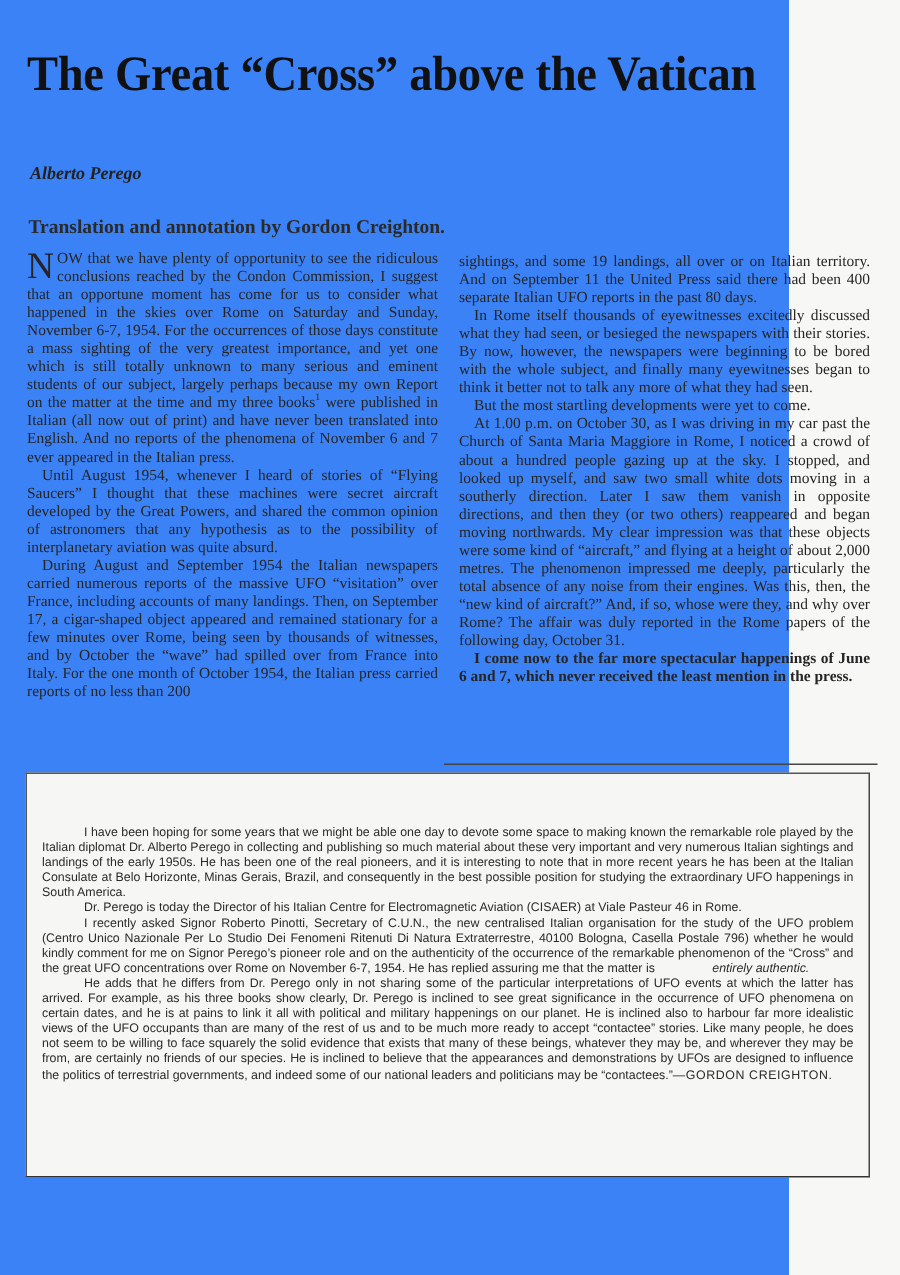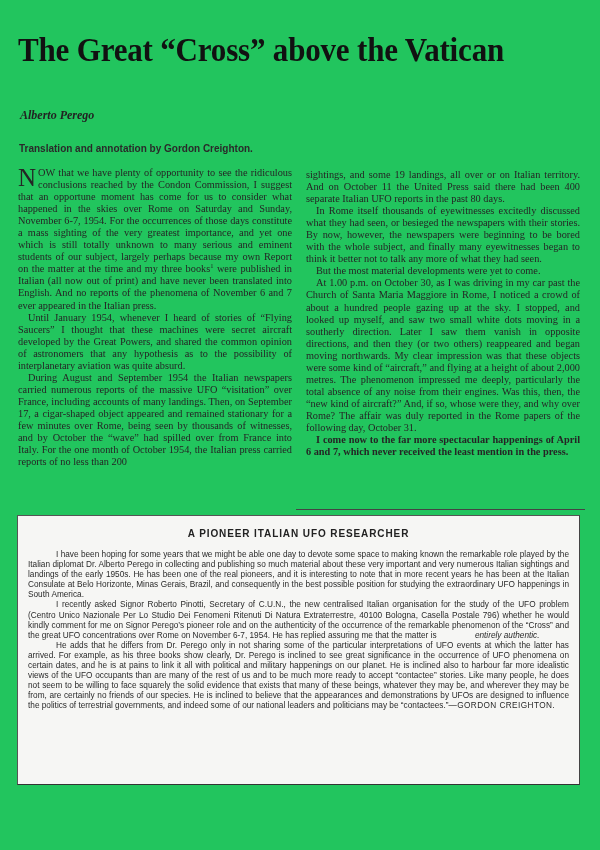--- a/index.html
+++ b/index.html
@@ -1,36 +1,36 @@
 <!DOCTYPE html>
 <html><head>
   <meta charset="utf-8">
   <style>
     html, body { margin: 0; padding: 0; }
     body {
       width: 600px; height: 850px; background: #f7f7f5; overflow: hidden;
       position: relative; color: #1c1c1c;
       font-family: "Liberation Serif", "DejaVu Serif", serif;
     }
-    .page { position: absolute; left: 0; top: 0; width: 600px; height: 850px; background: #22c55e; }
+    .page { position: absolute; left: 0; top: 0; width: 526px; height: 850px; background: #3b82f6; }
     .title {
       position: absolute; left: 18px; top: 32px; margin: 0;
       font-family: "Liberation Serif", serif; font-weight: bold;
       font-size: 33px; letter-spacing: -0.2px; color: #111; white-space: nowrap;
       transform: scaleX(0.94); transform-origin: left top;
     }
     .author {
       position: absolute; left: 20px; top: 108px; margin: 0;
       font-family: "Liberation Serif", serif; font-style: italic; font-weight: bold;
       font-size: 12px; color: #222;
     }
     .credit {
       position: absolute; left: 19px; top: 143px; margin: 0;
-      font-family: Liberation Sans, sans-serif; font-weight: bold;
-      font-size: 10px; color: #2a2a2a; white-space: nowrap; text-align: center;
+      font-family: Liberation Serif, serif; font-weight: bold;
+      font-size: 13px; color: #2a2a2a; white-space: nowrap; text-align: center;
     }
     .col {
       position: absolute; top: 167px; width: 274px;
       font-family: "Liberation Serif", serif; font-size: 10.3px; line-height: 12.05px;
       text-align: justify; color: #252525;
       hyphens: manual;
     }
     .col.left { left: 18px; }
     .col.right { left: 306px; top: 169px; }
     .col p { margin: 0; text-indent: 10px; }
@@ -68,36 +68,36 @@
 <body>
 
 <div class="page">
 
   <h1 class="title">The Great “Cross” above the Vatican</h1>
   <h2 class="author">Alberto Perego</h2>
   <p class="credit">Translation and annotation by Gordon Creighton.</p>
 
   <div class="col left">
     <p class="first"><span class="dropcap">N</span><span>OW that we have plenty of opportunity to see the ridiculous conclusions reached by the Condon Commission, I suggest that an opportune moment has come for us to consider what happened in the skies over Rome on Saturday and Sunday, November 6-7, 1954. For the occurrences of those days constitute a mass sighting of the very greatest importance, and yet one which is still totally unknown to many serious and eminent students of our subject, largely perhaps because my own Report on the matter at the time and my three books</span><sup>1</sup><span> were published in Italian (all now out of print) and have never been translated into English. And no reports of the phenomena of November 6 and 7 ever appeared in the Italian press.</span></p>
-    <p>Until January 1954, whenever I heard of stories of “Flying Saucers” I thought that these machines were secret aircraft developed by the Great Powers, and shared the common opinion of astronomers that any hypothesis as to the possibility of interplanetary aviation was quite absurd.</p>
+    <p>Until August 1954, whenever I heard of stories of “Flying Saucers” I thought that these machines were secret aircraft developed by the Great Powers, and shared the common opinion of astronomers that any hypothesis as to the possibility of interplanetary aviation was quite absurd.</p>
     <p>During August and September 1954 the Italian news­papers carried numerous reports of the massive UFO “visitation” over France, including accounts of many landings. Then, on September 17, a cigar-shaped object appeared and remained stationary for a few minutes over Rome, being seen by thousands of wit­nesses, and by October the “wave” had spilled over from France into Italy. For the one month of October 1954, the Italian press carried reports of no less than 200</p>
   </div>
 
   <div class="col right">
-    <p class="first">sightings, and some 19 landings, all over or on Italian territory. And on October 11 the United Press said there had been 400 separate Italian UFO reports in the past 80 days.</p>
+    <p class="first">sightings, and some 19 landings, all over or on Italian territory. And on September 11 the United Press said there had been 400 separate Italian UFO reports in the past 80 days.</p>
     <p>In Rome itself thousands of eyewitnesses excitedly discussed what they had seen, or besieged the news­papers with their stories. By now, however, the news­papers were beginning to be bored with the whole subject, and finally many eyewitnesses began to think it better not to talk any more of what they had seen.</p>
-    <p>But the most material developments were yet to come.</p>
+    <p>But the most startling developments were yet to come.</p>
     <p>At 1.00 p.m. on October 30, as I was driving in my car past the Church of Santa Maria Maggiore in Rome, I noticed a crowd of about a hundred people gazing up at the sky. I stopped, and looked up myself, and saw two small white dots moving in a southerly direction. Later I saw them vanish in opposite directions, and then they (or two others) reappeared and began moving northwards. My clear impression was that these objects were some kind of “aircraft,” and flying at a height of about 2,000 metres. The phenomenon impressed me deeply, particularly the total absence of any noise from their engines. Was this, then, the “new kind of aircraft?” And, if so, whose were they, and why over Rome? The affair was duly reported in the Rome papers of the following day, October 31.</p>
-    <p class="bold">I come now to the far more spectacular happenings of April 6 and 7, which never received the least mention in the press.</p>
+    <p class="bold">I come now to the far more spectacular happenings of June 6 and 7, which never received the least mention in the press.</p>
   </div>
 
   <div class="rule"></div>
 
   <div class="box">
-    <h3 class="box-title">A PIONEER ITALIAN UFO RESEARCHER</h3>
     <div class="box-body">
       <p>I have been hoping for some years that we might be able one day to devote some space to making known the remarkable role played by the Italian diplomat Dr. Alberto Perego in collecting and publishing so much material about these very important and very numerous Italian sightings and landings of the early 1950s. He has been one of the real pioneers, and it is interesting to note that in more recent years he has been at the Italian Consulate at Belo Horizonte, Minas Gerais, Brazil, and consequently in the best possible position for studying the extraordinary UFO happenings in South America.</p>
+      <p>Dr. Perego is today the Director of his Italian Centre for Electromagnetic Aviation (CISAER) at Viale Pasteur 46 in Rome.</p>
       <p><span>I recently asked Signor Roberto Pinotti, Secretary of C.U.N., the new centralised Italian organisation for the study of the UFO problem (Centro Unico Nazionale Per Lo Studio Dei Fenomeni Ritenuti Di Natura Extraterrestre, 40100 Bologna, Casella Postale 796) whether he would kindly comment for me on Signor Perego’s pioneer role and on the authenticity of the occurrence of the remarkable phenomenon of the “Cross” and the great UFO concentrations over Rome on November 6-7, 1954. He has replied assuring me that the matter is </span><em>entirely authentic.</em></p>
       <p><span>He adds that he differs from Dr. Perego only in not sharing some of the particular interpretations of UFO events at which the latter has arrived. For example, as his three books show clearly, Dr. Perego is inclined to see great significance in the occurrence of UFO phenomena on certain dates, and he is at pains to link it all with political and military happenings on our planet. He is inclined also to harbour far more idealistic views of the UFO occupants than are many of the rest of us and to be much more ready to accept “contactee” stories. Like many people, he does not seem to be willing to face squarely the solid evidence that exists that many of these beings, whatever they may be, and wherever they may be from, are certainly no friends of our species. He is inclined to believe that the appearances and demonstrations by UFOs are designed to influence the politics of terrestrial governments, and indeed some of our national leaders and politicians may be “contactees.”</span><span class="sig">—GORDON CREIGHTON.</span></p>
     </div>
   </div>
 
 </div>
 
 </body></html>

